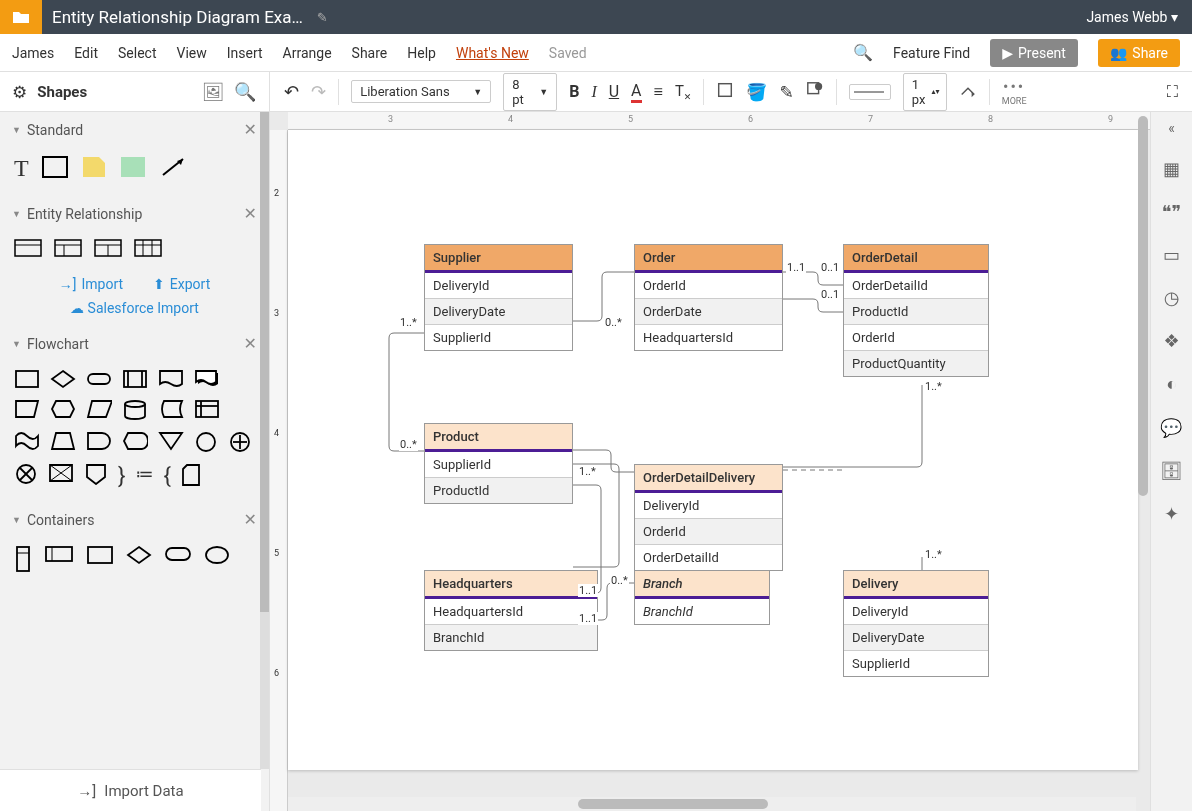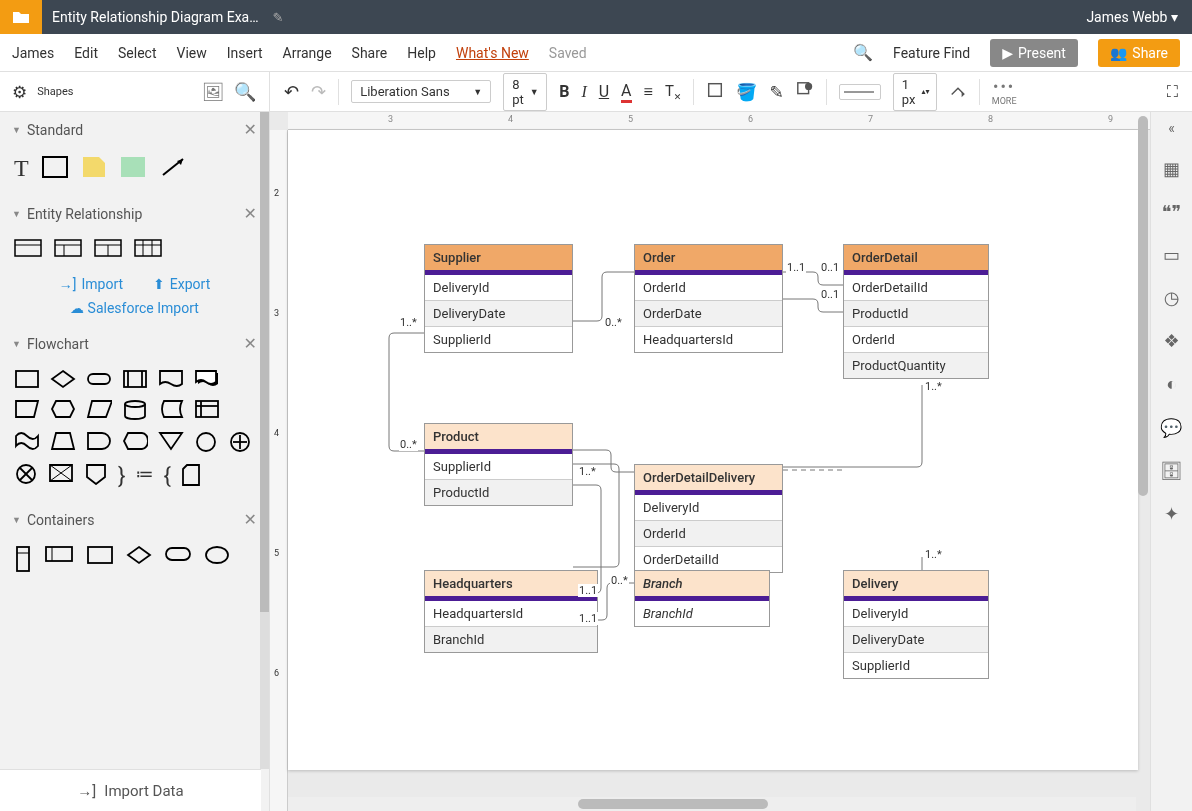--- a/index.html
+++ b/index.html
@@ -1,52 +1,52 @@
 <!DOCTYPE html>
 <html><head>
 <meta charset="utf-8">
 <style>
 *{box-sizing:border-box;margin:0;padding:0;font-family:-apple-system,BlinkMacSystemFont,"Segoe UI",Roboto,sans-serif;}
 body{width:1192px;height:811px;overflow:hidden;background:#fff;color:#333;font-size:13px;}
 .titlebar{height:34px;background:#3d4752;display:flex;align-items:center;color:#fff;}
 .titlebar .fileicon{width:42px;height:34px;background:#f39c12;display:flex;align-items:center;justify-content:center;}
-.titlebar .title{padding:0 10px;font-size:14px;}
+.titlebar .title{padding:0 10px;font-size:17px;}
 .titlebar .pencil{color:#aaa;margin-left:4px;}
 .titlebar .user{margin-left:auto;padding:0 14px;font-size:14px;}
 .menubar{height:38px;display:flex;align-items:center;border-bottom:1px solid #e0e0e0;padding:0 12px;gap:20px;font-size:14px;}
 .menubar .spacer{flex:1;}
 .menubar .link{color:#c2410c;text-decoration:underline;}
 .menubar .muted{color:#999;}
 .btn{border-radius:3px;padding:6px 12px;font-size:14px;display:flex;align-items:center;gap:5px;cursor:pointer;}
 .btn-gray{background:#888;color:#fff;}
 .btn-orange{background:#f39c12;color:#fff;}
 .toolbar{height:40px;border-bottom:1px solid #e0e0e0;display:flex;align-items:center;}
 .toolbar .left{width:270px;height:40px;border-right:1px solid #e0e0e0;display:flex;align-items:center;padding:0 12px;gap:10px;}
-.toolbar .left .label{font-weight:400;font-size:11px;}
+.toolbar .left .label{font-weight:700;font-size:15px;}
 .toolbar .right{flex:1;display:flex;align-items:center;padding:0 14px;gap:12px;}
 .sep{width:1px;height:26px;background:#e0e0e0;}
 .select{border:1px solid #ccc;border-radius:2px;padding:3px 8px;font-size:13px;display:flex;align-items:center;gap:6px;background:#fff;}
 .main{display:flex;height:699px;}
 .sidebar{width:270px;background:#f2f2f2;border-right:1px solid #e0e0e0;overflow:hidden;position:relative;}
 .section-head{display:flex;align-items:center;padding:8px 12px;font-size:14px;color:#555;}
 .section-head .caret{font-size:9px;margin-right:6px;color:#888;}
 .section-head .x{margin-left:auto;color:#888;font-size:16px;}
 .section-body{padding:8px 14px 14px;display:flex;flex-wrap:wrap;gap:12px;}
 .er-actions{display:flex;gap:30px;padding:2px 14px 8px;justify-content:center;}
 .er-actions a,.sf-import{color:#2a8dd6;font-size:14px;display:flex;align-items:center;gap:5px;}
 .sf-import{justify-content:center;padding-bottom:10px;}
 .import-data{position:absolute;bottom:0;left:0;width:261px;height:42px;background:#fff;border-top:1px solid #e0e0e0;display:flex;align-items:center;justify-content:center;gap:8px;font-size:15px;color:#555;}
 .canvas-area{flex:1;position:relative;background:#eaeaea;}
 .ruler-h{position:absolute;top:0;left:18px;right:0;height:18px;background:#f6f6f6;border-bottom:1px solid #ccc;font-size:9px;color:#888;}
 .ruler-v{position:absolute;top:18px;left:0;width:18px;bottom:0;background:#f6f6f6;border-right:1px solid #ccc;}
 .ruler-h .tick{position:absolute;top:2px;font-size:9px;}
 .ruler-v .tick{position:absolute;left:4px;font-size:9px;}
 .canvas{position:absolute;top:18px;left:18px;width:850px;height:640px;background:#fff;box-shadow:0 1px 3px rgba(0,0,0,0.2);}
 .entity{position:absolute;border:1px solid #999;background:#fff;font-size:13px;}
-.entity .ehead{padding:5px 8px;font-weight:500;border-bottom:5px solid #4c1d95;}
+.entity .ehead{padding:5px 8px;font-weight:500;border-bottom:3px solid #4c1d95;}
 .entity .erow{padding:5px 8px;border-bottom:1px solid #ccc;}
 .entity .erow:last-child{border-bottom:none;}
 .entity .erow.alt{background:#f1f1f1;}
 .head-orange{background:#f0a868;}
 .head-peach{background:#fce3cb;}
 .conn-label{position:absolute;font-size:11px;color:#333;background:#fff;padding:0 1px;}
 .rightpanel{width:42px;background:#f2f2f2;border-left:1px solid #e0e0e0;display:flex;flex-direction:column;align-items:center;padding-top:8px;gap:22px;color:#666;}
 .rightpanel .chev{font-size:14px;}
 .rightpanel .ricon{font-size:18px;}
 svg.line{position:absolute;top:0;left:0;pointer-events:none;}
@@ -97,21 +97,21 @@
     <span style="font-size:18px;color:#555;">🔍</span>
   </div>
   <div class="right">
     <span style="font-size:18px;">↶</span>
     <span style="font-size:18px;color:#bbb;">↷</span>
     <div class="sep"></div>
     <div class="select" style="width:140px;justify-content:space-between;">
         <span>Liberation Sans</span>
         <span style="margin-left:auto;font-size:9px;">▼</span>
       </div>
-    <div class="select" style="width:44px;">
+    <div class="select" style="width:54px;">
         <span>8 pt</span>
         <span style="margin-left:auto;font-size:9px;">▼</span>
       </div>
     <b style="font-size:16px;">B</b>
     <i style="font-size:16px;font-family:serif;">I</i>
     <span style="text-decoration:underline;font-size:16px;">U</span>
     <span style="font-size:16px;border-bottom:3px solid #d33;">A</span>
     <span style="font-size:16px;">≡</span>
     <span style="font-size:15px;">T<sub style="font-size:9px;">✕</sub></span>
     <div class="sep"></div>

